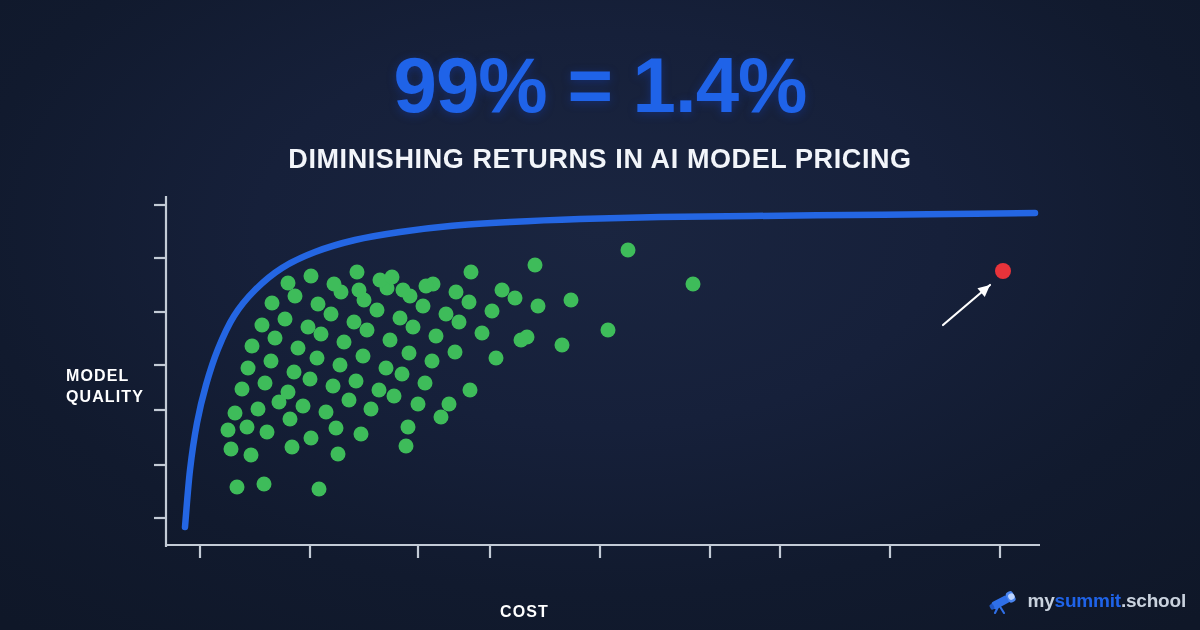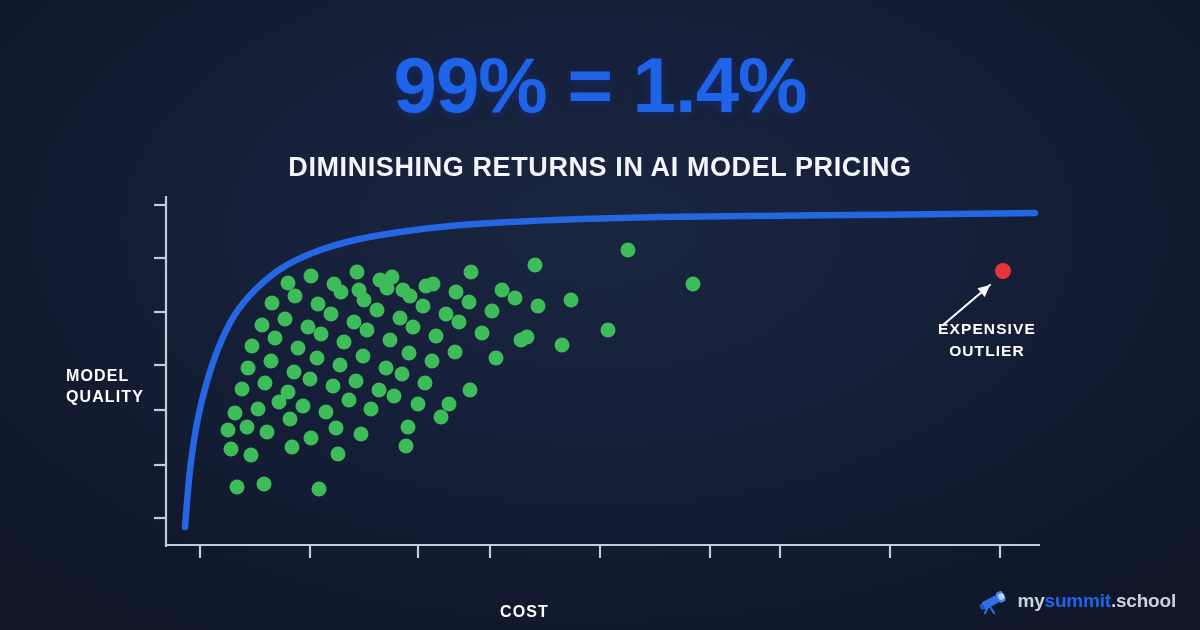--- a/index.html
+++ b/index.html
@@ -36,21 +36,21 @@
     font-size: 78px;
     line-height: 86px;
     font-weight: bold;
     color: #1F63E8;
     letter-spacing: -1px;
     white-space: nowrap;
     text-shadow: 0 2px 10px rgba(20,70,210,0.35);
     text-align: center;
   }
   .subhead {
-    margin-top: 24px;
+    margin-top: 16px;
     font-size: 27px;
     line-height: 30px;
     font-weight: bold;
     color: #F2F5FA;
     letter-spacing: 0.6px;
     white-space: nowrap;
   }
 
   
   #plot {
@@ -94,21 +94,21 @@
     color: #FFFFFF;
     font-size: 15.5px;
     font-weight: bold;
     letter-spacing: 1.1px;
     line-height: 22px;
   }
 
   
   #logo {
     position: absolute;
-    right: 24px;
+    right: 14px;
     bottom: 16px;
     display: flex;
     align-items: center;
     gap: 7px;
   }
   #logo .logo-text {
     font-size: 19px;
     font-weight: bold;
     letter-spacing: -0.2px;
     white-space: nowrap;
@@ -259,24 +259,20 @@
         <line x1="943" y1="325" x2="990" y2="285" stroke="#FFFFFF" stroke-width="2.2" stroke-linecap="round"></line>
         <polygon points="990,285 984.7503832780558,296.89291908122993 977.4207423656895,288.2805910091996" fill="#FFFFFF"></polygon>
       </g>
   </svg>
 
   <div class="axis-title" id="y-axis-title">
     <span>MODEL<br>QUALITY</span>
   </div>
   <div class="axis-title" id="x-axis-title">COST</div>
 
-  <div id="outlier-annotation">
-    <div>EXPENSIVE</div>
-    <div>OUTLIER</div>
-  </div>
 
   <div id="logo">
     <svg width="34" height="26" viewBox="0 0 34 26">
       <g transform="rotate(-28 17 13)">
         <rect x="5" y="9" width="19" height="8" rx="3.2" fill="#2f6fe8"></rect>
         <rect x="22" y="7.4" width="7.5" height="11.2" rx="3" fill="#4a85f0"></rect>
         <circle cx="26.5" cy="13" r="3.2" fill="#bcd4ff"></circle>
         <rect x="2.5" y="10.2" width="4" height="5.6" rx="1.6" fill="#1f56c4"></rect>
       </g>
       <path d="M13 17 L9 25 M13 17 L18 25" stroke="#2f6fe8" stroke-width="2.1" fill="none" stroke-linecap="round"></path>

